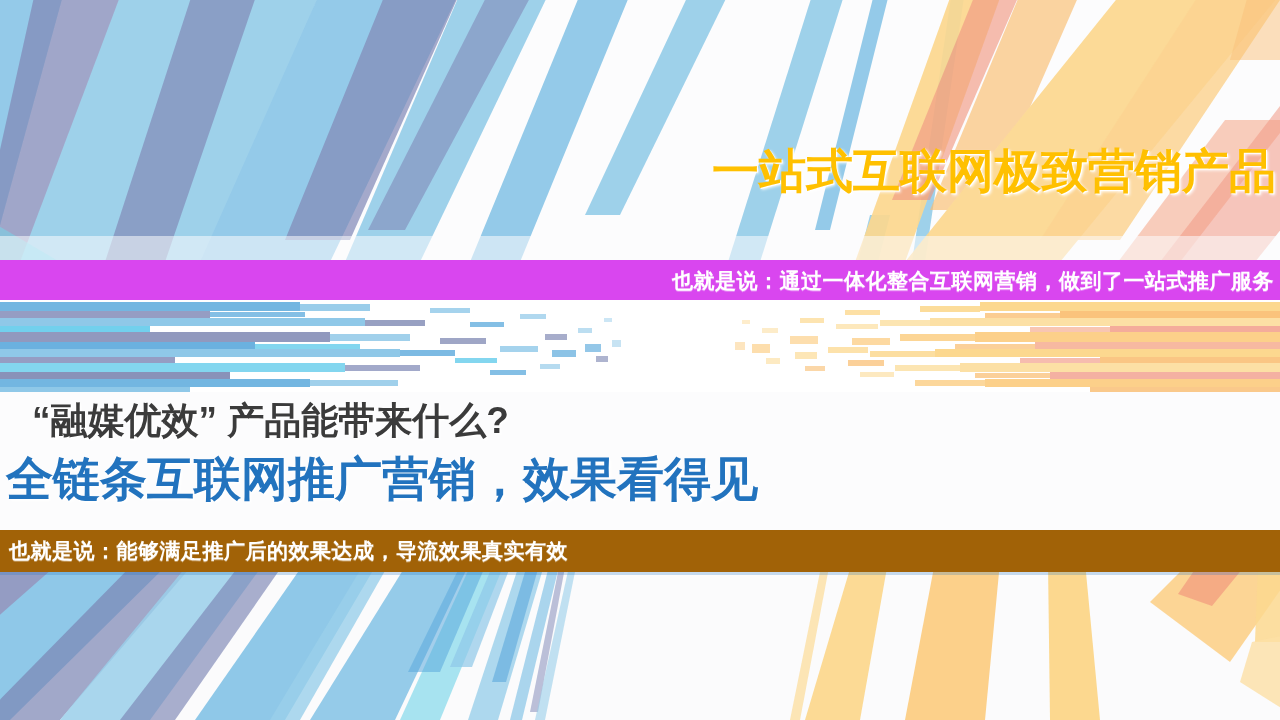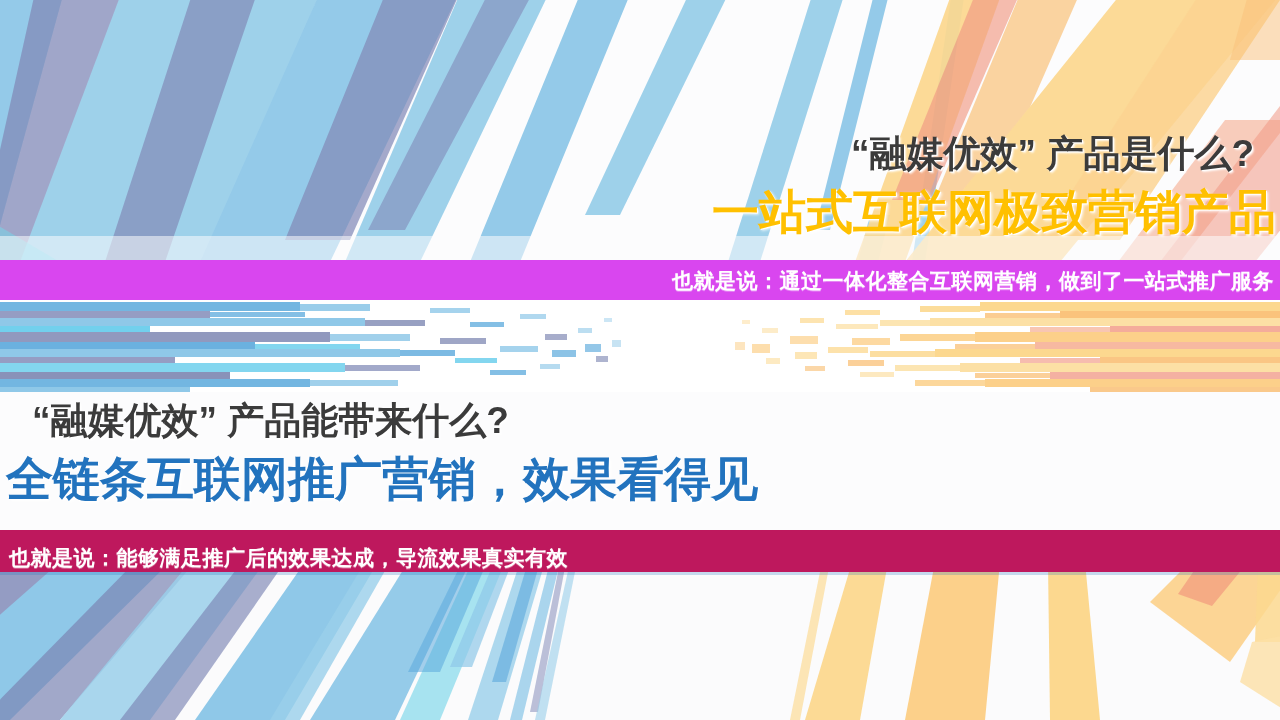--- a/index.html
+++ b/index.html
@@ -14,21 +14,21 @@
   
   .band{position:absolute;left:0;width:1280px;overflow:hidden;}
   .band svg{display:block;width:1280px;height:100%;}
   #top-band{top:0;height:262px;}
   #burst-band{top:300px;height:92px;}
   #bottom-band{top:572px;height:148px;}
 
   
   .banner{position:absolute;left:0;width:1280px;display:flex;align-items:center;}
   #orange-banner{top:260px;height:41px;background:#d946ef;justify-content:flex-end;}
-  #blue-banner{top:530px;height:42px;background:#be185d;justify-content:flex-start;align-items:flex-end;}
+  #blue-banner{top:530px;height:42px;background:#a16207;justify-content:flex-start;}
   .banner-text{
     font-size:21px;font-weight:bold;color:#ffffff;white-space:nowrap;
     letter-spacing:.5px;
     text-shadow:0 1px 0 rgba(255,255,255,.35);
   }
   #orange-banner .banner-text{padding-right:6px;}
   #blue-banner .banner-text{padding-left:9px;}
 
   
   .text-block{position:absolute;}
@@ -86,21 +86,20 @@
         <polygon points="1215,-30 1300,-30 1120,240 1040,240" fill="#FCD08A" opacity="0.85"></polygon>
         <polygon points="1225,120 1290,120 1180,262 1118,262" fill="#F5A88A" opacity="0.62"></polygon>
         <polygon points="1300,80 1400,80 1255,262 1160,262" fill="#F0907A" opacity="0.55"></polygon>
         <polygon points="1255,-30 1330,-30 1300,60 1230,60" fill="#F9BC6E" opacity="0.5"></polygon>
       </g>
       <rect x="0" y="236" width="1280" height="26" fill="#fcfcfd" opacity="0.55"></rect>
     </svg>
   </div>
 
   <div class="text-block" id="top-text">
-    <div class="kicker">“融媒优效” 产品是什么?</div>
     <div class="headline headline-amber">一站式互联网极致营销产品</div>
   </div>
 
   <div class="banner" id="orange-banner">
     <div class="banner-text">也就是说：通过一体化整合互联网营销，做到了一站式推广服务</div>
   </div>
 
   <div class="band" id="burst-band">
     <svg viewBox="0 0 1280 92" preserveAspectRatio="none" aria-hidden="true">
       <rect x="0" y="0" width="1280" height="92" fill="#ffffff"></rect>

